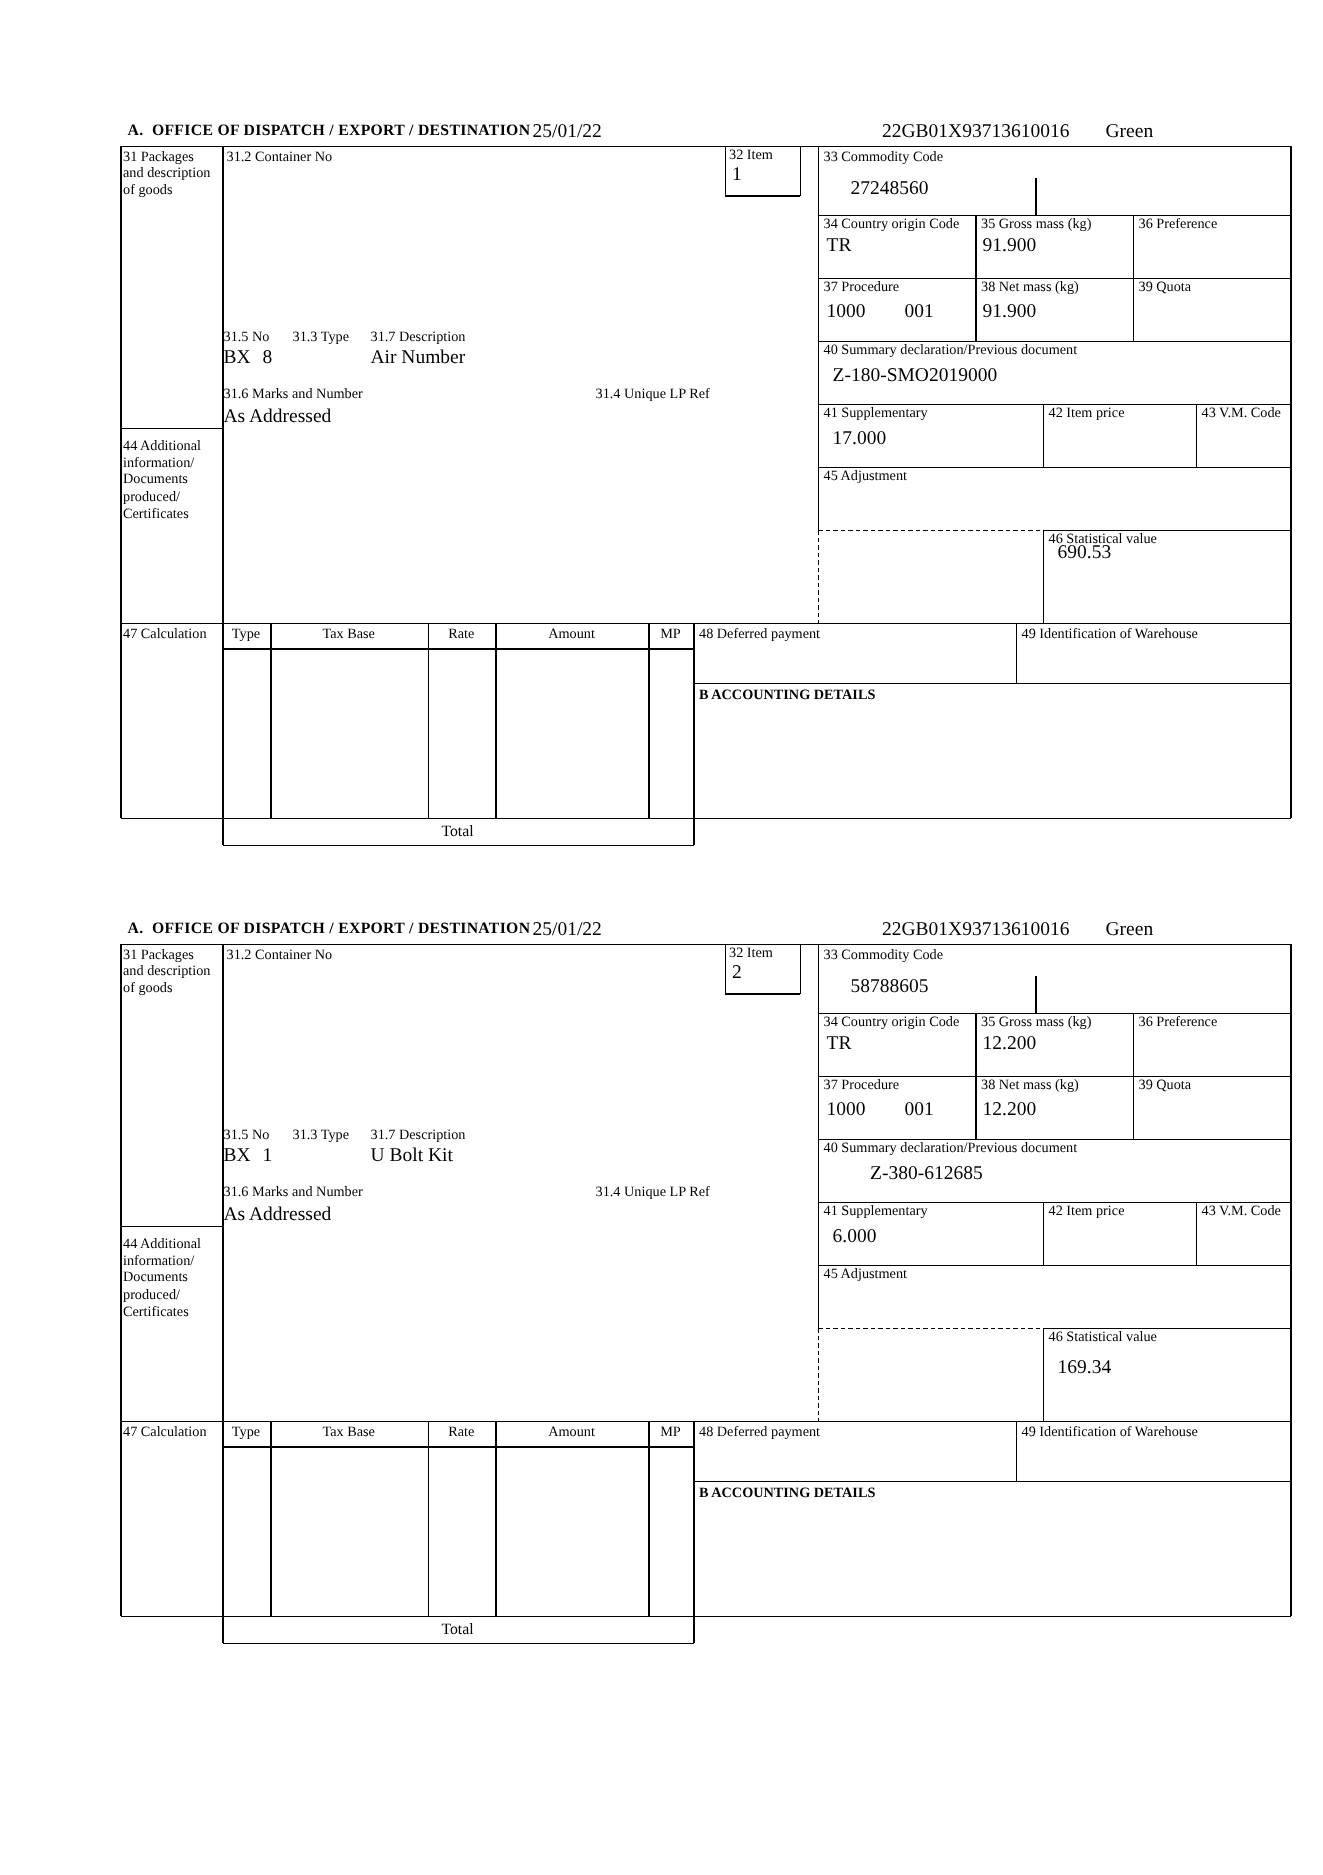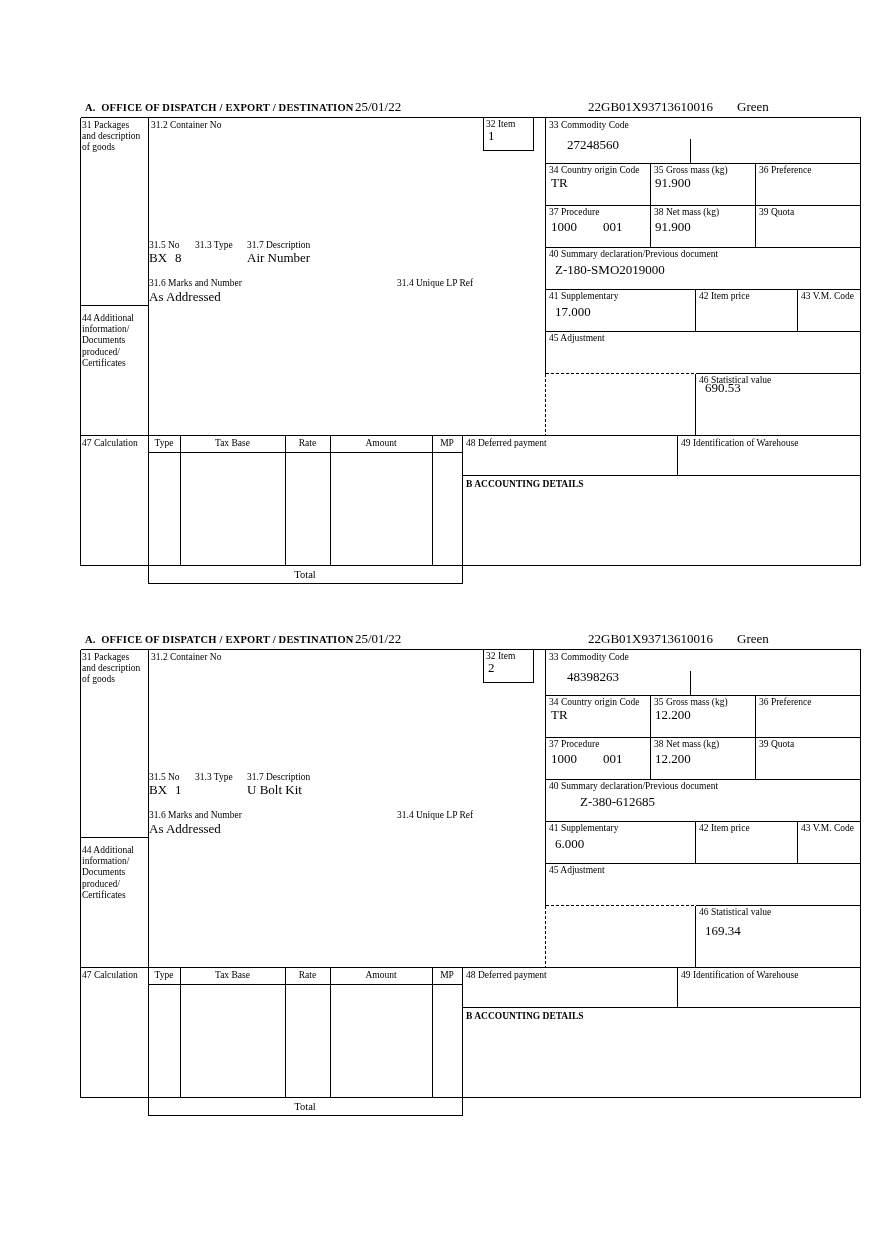--- a/index.html
+++ b/index.html
@@ -1,21 +1,21 @@
 <!DOCTYPE html>
 <html><head>
 <meta charset="utf-8">
 <style>
   * { margin:0; padding:0; box-sizing:border-box; }
   html, body { background:#fff; }
   body {
     width:882px; height:1250px; position:relative;
     font-family:"Liberation Serif", serif; color:#000;
   }
-  #forms { padding-top:80px;margin-top:20px; }
+  #forms { padding-top:80px; }
   .form { position:relative; margin-left:80px; width:782px; height:483px; }
   .form + .form { margin-top:49px; }
   .form-header { position:absolute; left:0; top:0; width:782px; height:17px; }
   .title { position:absolute; font-weight:bold; font-size:10.5px; letter-spacing:.2px; white-space:pre; }
   .grid { position:absolute; left:0; top:17px; width:782px; height:468px; }
   .lines { position:absolute; left:0; top:0; }
   .lbl { position:absolute; font-size:9.5px; line-height:1.18; }
   .val { position:absolute; font-size:13px; line-height:1.1; white-space:pre; }
   .ctr { text-align:center; }
   .b { font-weight:bold; }
@@ -155,21 +155,21 @@
       <div class="lbl" style="left:167px;top:123px">31.7 Description</div>
       <div class="val" style="left:69px;top:134px">BX</div>
       <div class="val" style="left:95px;top:134px">1</div>
       <div class="val" style="left:167px;top:134px">U Bolt Kit</div>
 
       <div class="lbl" style="left:69px;top:161px">31.6 Marks and Number</div>
       <div class="lbl" style="left:317px;top:161px">31.4 Unique LP Ref</div>
       <div class="val" style="left:69px;top:173px">As Addressed</div>
 
       <div class="lbl" style="left:469px;top:3px">33 Commodity Code</div>
-      <div class="val" style="left:487px;top:21px">48398263</div>
+      <div class="val" style="left:487px;top:21px">58788605</div>
 
       <div class="lbl" style="left:469px;top:48px">34 Country origin Code</div>
       <div class="val" style="left:471px;top:59px">TR</div>
       <div class="lbl" style="left:574px;top:48px">35 Gross mass (kg)</div>
       <div class="val" style="left:575px;top:59px">12.200</div>
       <div class="lbl" style="left:679px;top:48px">36 Preference</div>
 
       <div class="lbl" style="left:469px;top:90px">37 Procedure</div>
       <div class="val" style="left:471px;top:103px">1000</div>
       <div class="val" style="left:523px;top:103px">001</div>

